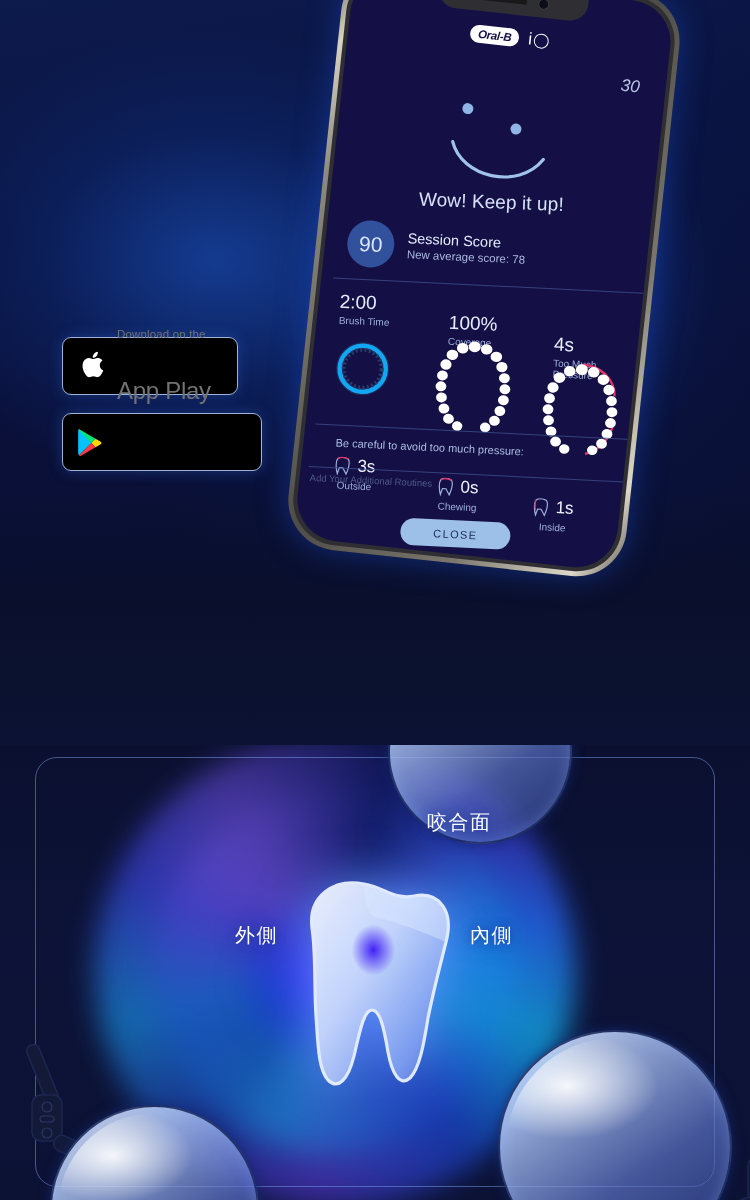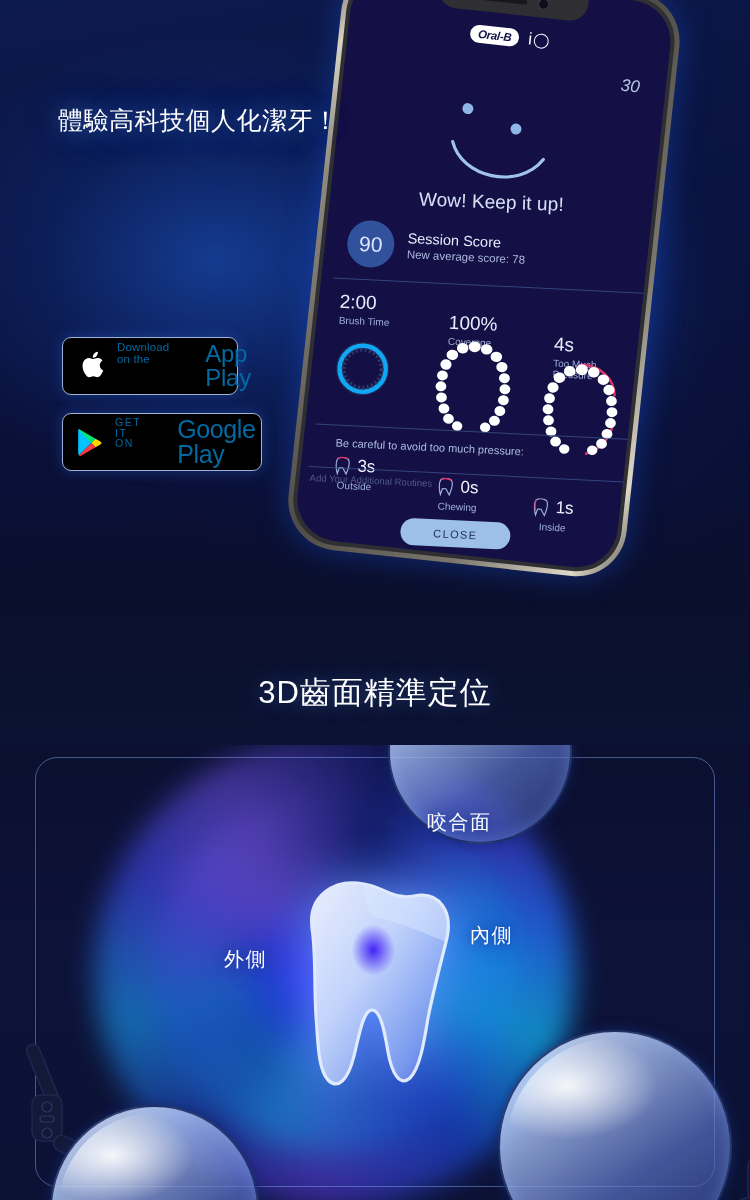--- a/index.html
+++ b/index.html
@@ -25,21 +25,21 @@
     font-size:25px;line-height:41px;letter-spacing:.5px;font-weight:400;
     text-shadow:0 0 22px rgba(90,150,255,.55),0 0 44px rgba(60,110,230,.35);}
   .headline div{white-space:nowrap;}
 
   
   .badges{position:absolute;left:62px;top:337px;z-index:14;}
   .badge{display:flex;align-items:center;background:#000;border:1.4px solid #9fb2d8;
     border-radius:9px;box-sizing:border-box;box-shadow:0 0 14px rgba(40,90,190,.45);}
   .badge.apple{width:176px;height:58px;padding:0 16px;gap:12px;}
   .badge.gplay{width:200px;height:58px;padding:0 14px;gap:11px;margin-top:18px;}
-  .badge .txt{display:flex;flex-direction:row;justify-content:center;color:#0369a1;line-height:1;gap:36px;}
+  .badge .txt{display:flex;flex-direction:column;justify-content:center;color:#737373;line-height:1;gap:36px;}
   .badge .small{font-size:11.5px;letter-spacing:.15px;margin-bottom:3px;}
   .badge .small.gp{font-size:10.5px;letter-spacing:1.6px;}
   .badge .big{font-size:24px;font-weight:500;letter-spacing:-.3px;}
   .badge .big.gp{font-size:25px;letter-spacing:-.4px;}
   .apple-glyph{width:26px;height:31px;flex:none;}
   .gplay-glyph{width:27px;height:30px;flex:none;}
 
   
   .phone-wrap{position:absolute;left:296px;top:-22px;width:400px;height:610px;z-index:10;
     transform:rotate(6.2deg);transform-origin:50% 45%;}
@@ -157,32 +157,31 @@
   .lens-shine{position:absolute;border-radius:50%;background:
     radial-gradient(ellipse 60% 35% at 28% 22%, rgba(255,255,255,.9) 0%, rgba(255,255,255,0) 70%);}
 
   .handle{position:absolute;z-index:6;}
   .hl{left:18px;top:292px;}
   .hr{left:672px;top:354px;transform:scaleX(-1);}
 
   .lbl{position:absolute;z-index:9;color:#fff;font-size:20px;letter-spacing:1.5px;font-weight:400;
     text-shadow:0 0 10px rgba(30,60,160,.95),0 0 22px rgba(20,50,150,.8);}
   .lbl-occ{left:427px;top:64px;}
-  .lbl-out{left:224px;top:177px;margin-top:24px;}
+  .lbl-out{left:235px;top:177px;}
   .lbl-in{left:470px;top:177px;}
 </style>
 </head>
 <body>
 
 <div class="stage">
 
   <div class="top-sec">
 
     <div class="headline">
-      <div>體驗高科技個人化潔牙！</div>
     </div>
 
     <div class="badges">
 
       <div class="badge apple">
         <svg class="apple-glyph" viewBox="0 0 26 31">
           <path fill="#fff" d="M17.6 4.9c.9-1.1 1.5-2.6 1.3-4.1-1.3.05-2.9.9-3.8 2-.8.95-1.5 2.5-1.3 3.95 1.45.1 2.9-.75 3.8-1.85zM19 6.9c-2.1-.12-3.9 1.2-4.9 1.2-1 0-2.55-1.17-4.2-1.14-2.16.03-4.16 1.26-5.27 3.2-2.25 3.9-.58 9.68 1.6 12.85 1.07 1.55 2.34 3.29 4.02 3.23 1.6-.06 2.2-1.04 4.14-1.04s2.48 1.04 4.17 1.01c1.73-.03 2.82-1.58 3.88-3.14 1.22-1.8 1.72-3.54 1.75-3.63-.04-.02-3.36-1.29-3.39-5.12-.03-3.2 2.61-4.73 2.73-4.81C22.07 7.3 19.75 6.96 19 6.9z"></path>
         </svg>
         <div class="txt">
           <span class="small">Download on the</span>
@@ -190,24 +189,20 @@
         </div>
       </div>
 
       <div class="badge gplay">
         <svg class="gplay-glyph" viewBox="0 0 28 30">
           <path fill="#00c3ff" d="M2 1.3C1.5 1.8 1.2 2.6 1.2 3.6v22.8c0 1 .3 1.8.8 2.3l.16.13L14.9 16.1v-.3L2.16 1.17 2 1.3z"></path>
           <path fill="#ffd500" d="M19.1 20.4l-4.2-4.3v-.3l4.2-4.3.1.06 5.05 2.9c1.44.83 1.44 2.18 0 3.01l-5.05 2.9-.1.03z"></path>
           <path fill="#ff3a44" d="M19.2 20.37L14.9 16 2 29.07c.48.5 1.26.56 2.15.06l15.05-8.76z"></path>
           <path fill="#00e676" d="M19.2 11.63L4.15 2.87C3.26 2.37 2.48 2.43 2 2.93L14.9 16l4.3-4.37z"></path>
         </svg>
-        <div class="txt">
-          <span class="small gp">GET IT ON</span>
-          <span class="big gp">Google Play</span>
-        </div>
       </div>
 
     </div>
 
     <div class="phone-wrap">
       <div class="phone-glow"></div>
       <div class="phone">
         <div class="phone-inner">
           <div class="screen">
 
@@ -363,21 +358,20 @@
 
             </div>
           </div>
         </div>
       </div>
     </div>
 
   </div>
 
   <div class="mid"></div>
-  <div class="sect-title">3D齒面精準定位</div>
 
   <div class="bottom">
 
     <div class="swirl"></div>
     <div class="swirl2"></div>
     <div class="swirl-core"></div>
 
     <svg class="handle hl" width="120" height="130" viewBox="0 0 120 130">
       <g fill="#131a38" stroke="#1d2750" stroke-width="1.5">
         <rect x="18" y="6" width="13" height="62" rx="6" transform="rotate(-22 24 37)"></rect>

